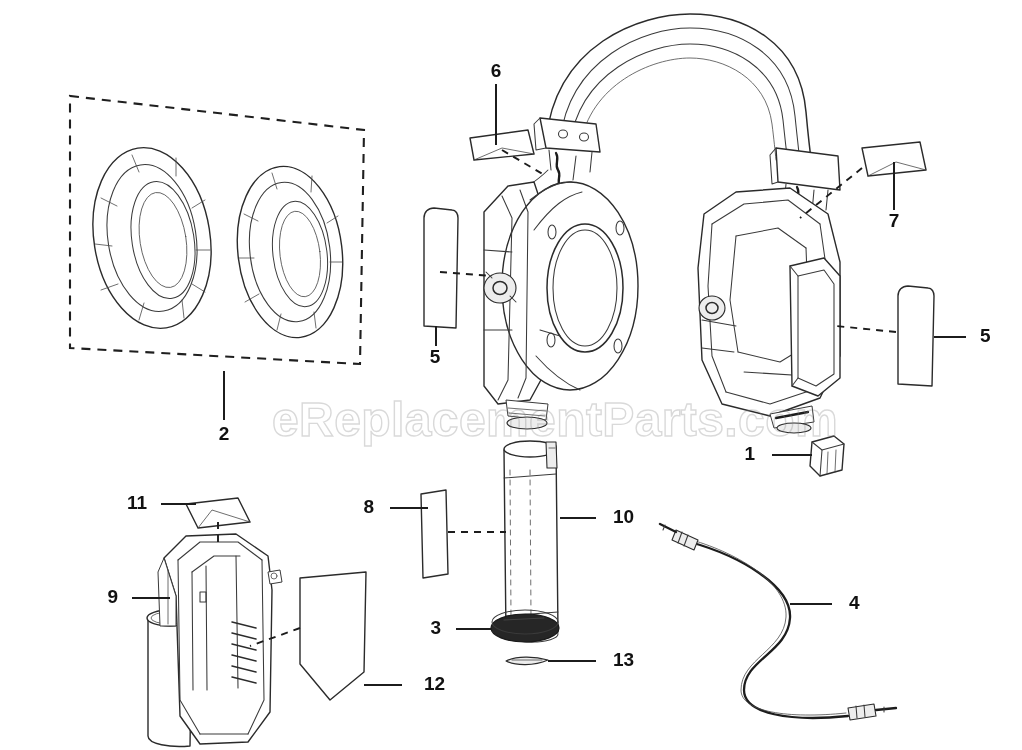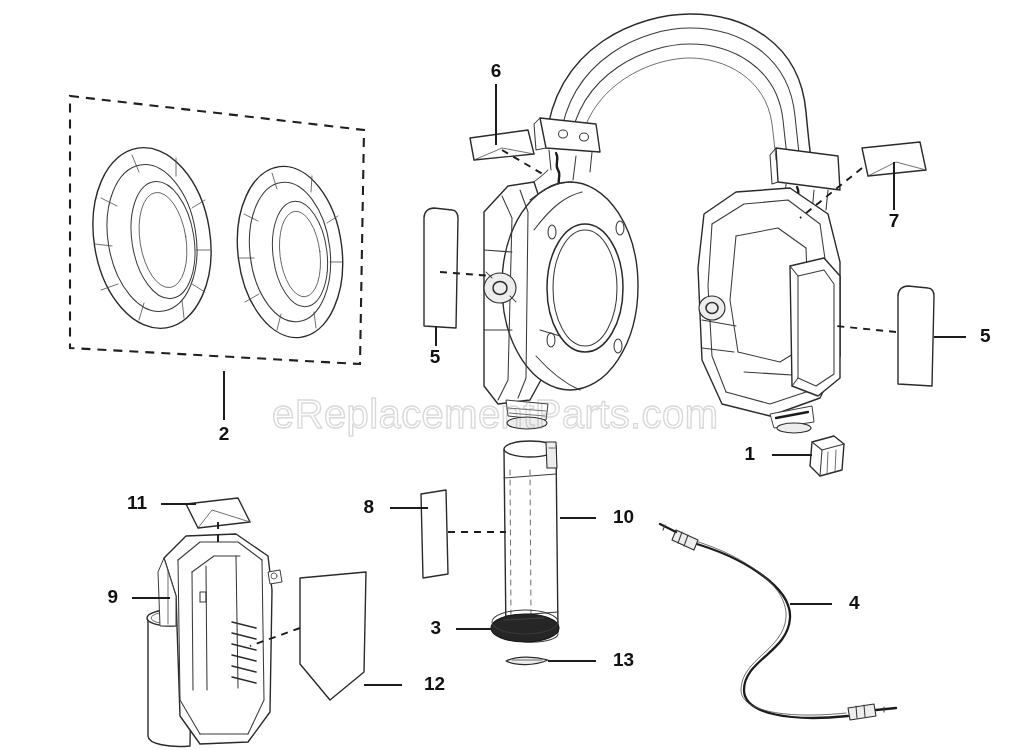--- a/index.html
+++ b/index.html
@@ -102,22 +102,22 @@
     font-size: 19px;
     font-weight: bold;
     fill: #111111;
     dominant-baseline: middle;
   }
   .wm {
     position: absolute;
     left: 272px;
     top: 392px;
     font-family: "Liberation Sans", sans-serif;
-    font-size: 40px;
-    font-weight: normal;
+    font-size: 48px;
+    font-weight: bold;
     letter-spacing: 0.4px;
     color: transparent;
     -webkit-text-stroke: 1.4px rgba(128,128,128,0.30);
     white-space: nowrap;
     pointer-events: none;
     user-select: none;
   }
 </style>
 </head>
 <body>

